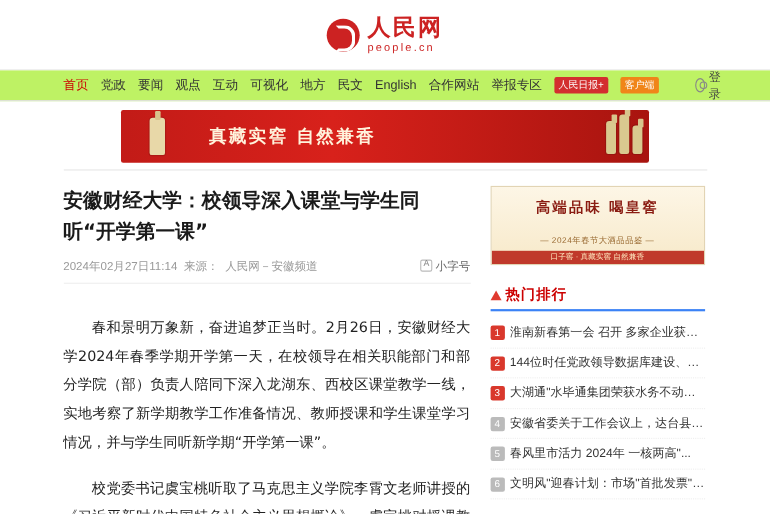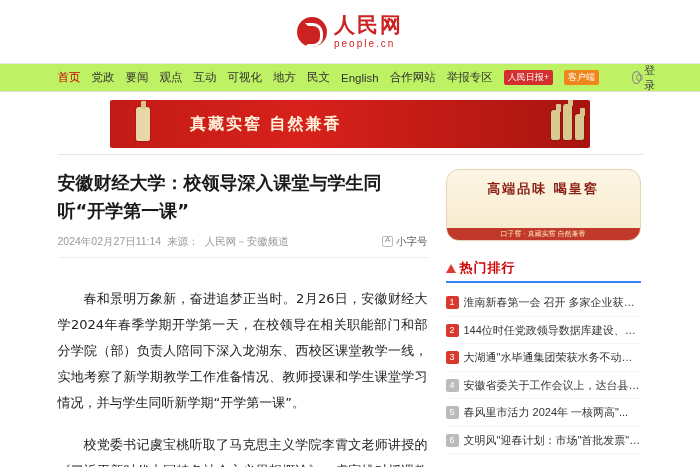--- a/index.html
+++ b/index.html
@@ -152,21 +152,21 @@
     font-size:13px; line-height:2.0; color:#222; margin:16px 0 13px 0;
     text-align:justify;
     text-indent:2em;
     font-family:"DejaVu Sans", sans-serif;
   }
 
   
   .ad-box {
     width:195px; height:72px; border:1px solid #e2d4b4;
     background:linear-gradient(180deg,#fdf6e6 0%,#f7e9c9 100%);
-    position:relative; overflow:hidden; border-radius:13px;
+    position:relative; overflow:hidden; border-radius:0;
   }
   .ad-title {
     text-align:center; font-size:13px; font-weight:bold; color:#8a1c12;
     letter-spacing:2px; padding-top:10px;
     font-family:"DejaVu Sans", sans-serif;
   }
   .ad-sub {
     text-align:center; font-size:7.5px; color:#9a6b33; margin-top:16px;
     letter-spacing:.5px;
   }
@@ -278,20 +278,21 @@
       <div class="article">
         <p>春和景明万象新，奋进追梦正当时。2月26日，安徽财经大学2024年春季学期开学第一天，在校领导在相关职能部门和部分学院（部）负责人陪同下深入龙湖东、西校区课堂教学一线，实地考察了新学期教学工作准备情况、教师授课和学生课堂学习情况，并与学生同听新学期“开学第一课”。</p>
         <p>校党委书记虞宝桃听取了马克思主义学院李霄文老师讲授的《习近平新时代中国特色社会主义思想概论》。虞宝桃对授课教师认真事前、认真备课、充分准备表示肯定，并对课堂教学组织和课堂管理提出了要求，还就如何讲好思政课程、课堂教学方式方法、大学生思想引领和理想信念教育与授课教师进行了深入交流。他强调要把立德树人贯穿教育教学全过程，把握学生成长规律和教育教学规律，不断提升教学能力和育人水平，努力培养德智体美劳全面发展的社会主义建设者和接班人。</p>
 
       </div>
     </div>
 
     <div class="col-right">
       <div class="ad-box">
         <div class="ad-title">高端品味 喝皇窖</div>
+        <div class="ad-sub">— 2024年春节大酒品品鉴 —</div>
         <div class="ad-strip">
           <span>口子窖 · 真藏实窖 自然兼香</span>
         </div>
       </div>
 
       <div class="hot-head">
         <span class="hot-flame"></span>
         <span class="hot-title">热门排行</span>
       </div>
 

